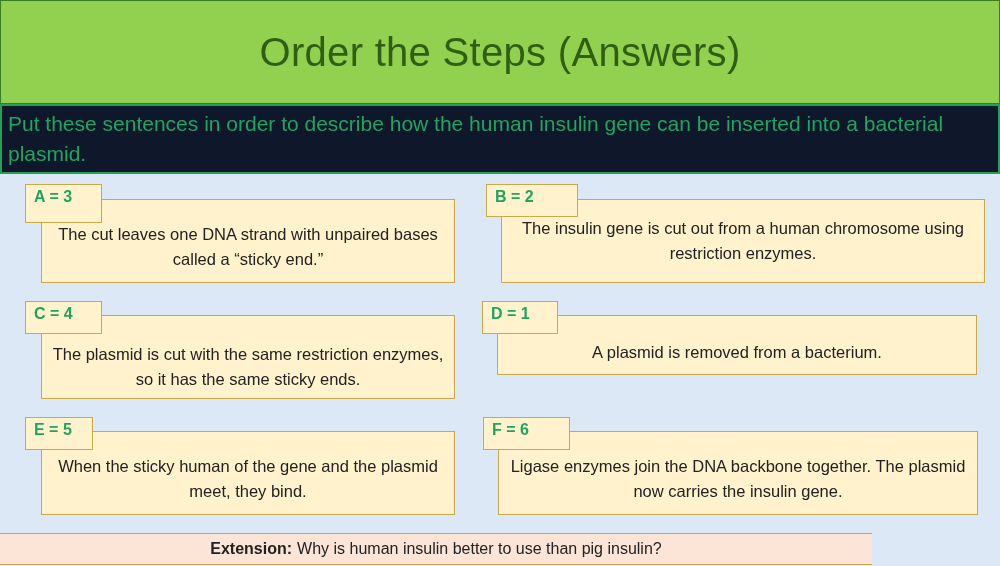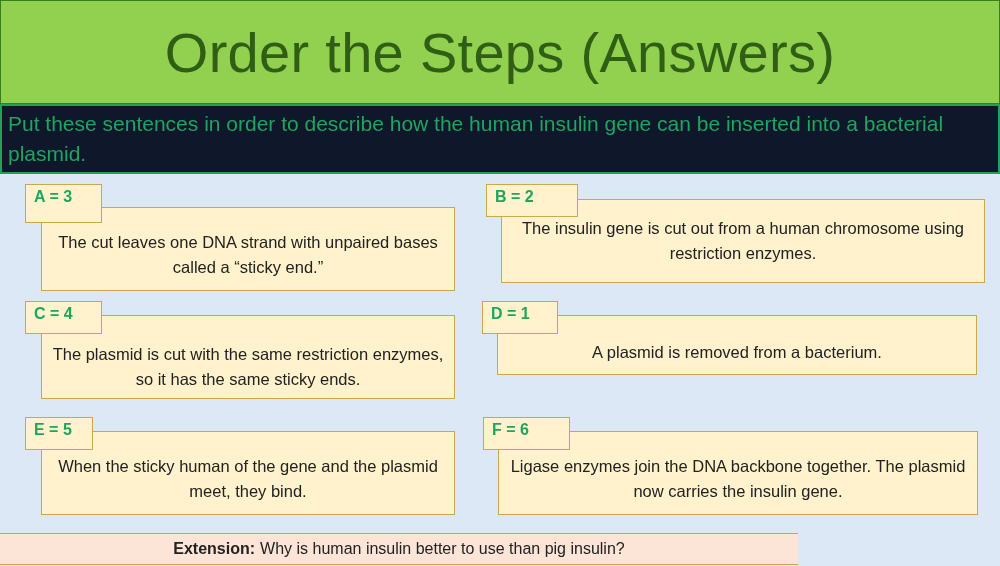--- a/index.html
+++ b/index.html
@@ -7,21 +7,21 @@
     width: 1000px; height: 566px; overflow: hidden; position: relative;
     background: #dce8f5;
     font-family: "Liberation Sans", "DejaVu Sans", sans-serif;
   }
   .title-bar {
     position: absolute; left: 0; top: 0; width: 998px; height: 102px;
     background: #92d050; border: 1px solid #3a7d1e;
     display: flex; align-items: center; justify-content: center;
   }
   .title-bar h1 {
-    margin: 0; font-weight: normal; font-size: 56px; color: #2f5e14;
+    margin: 0; font-weight: normal; font-size: 40px; color: #2f5e14;
     letter-spacing: 0.3px;
   }
   .instructions {
     position: absolute; left: 0; top: 104px; width: 994px; height: 65px;
     background: #0f172a; border: 2px solid #22a05a;
     color: #1ea560; font-size: 21px; line-height: 30px;
     padding: 3px 0 0 6px; box-sizing: border-box; width: 1000px; height: 70px;
   }
   .card {
     position: absolute;
@@ -33,39 +33,39 @@
     padding: 3px 8px; box-sizing: border-box; z-index: 2;
   }
   .card .body {
     position: absolute;
     background: #fff2cc; border: 1px solid #c9a94a;
     color: #222; font-size: 16.5px; line-height: 25px;
     display: flex; align-items: center; justify-content: center; text-align: center;
     box-sizing: border-box; padding: 0 10px; z-index: 1;
   }
   .extension {
-    position: absolute; left: 0; top: 533px; width: 798px; height: 32px;
+    position: absolute; left: 0; top: 533px; width: 872px; height: 32px;
     background: #fce4d6; border-top: 1px solid #c9a94a; border-bottom: 1px solid #c9a94a;
     box-sizing: border-box; display: flex; align-items: center; justify-content: center;
     font-size: 16px; color: #222;
   }
   .extension b { margin-right: 5px; }
 </style>
 </head>
 <body>
 
 <div class="title-bar">
   <h1>Order the Steps (Answers)</h1>
 </div>
 
 <div class="instructions">Put these sentences in order to describe how the human insulin gene can be inserted into a bacterial plasmid.</div>
 
 <div class="card" style="left:25px; top:184px;">
   <div class="label" style="width:77px; height:39px;">A = 3</div>
-  <div class="body" style="left:16px; top:15px; width:414px; height:84px; padding-top:12px;margin-top:8px;">The cut leaves one DNA strand with unpaired bases called a “sticky end.”</div>
+  <div class="body" style="left:16px; top:15px; width:414px; height:84px; padding-top:12px;">The cut leaves one DNA strand with unpaired bases called a “sticky end.”</div>
 </div>
 
 <div class="card" style="left:486px; top:184px;">
   <div class="label" style="width:92px; height:33px;">B = 2</div>
   <div class="body" style="left:15px; top:15px; width:484px; height:84px; ">The insulin gene is cut out from a human chromosome using restriction enzymes.</div>
 </div>
 
 <div class="card" style="left:25px; top:301px;">
   <div class="label" style="width:77px; height:33px;">C = 4</div>
   <div class="body" style="left:16px; top:14px; width:414px; height:84px; padding-top:19px;">The plasmid is cut with the same restriction enzymes, so it has the same sticky ends.</div>

